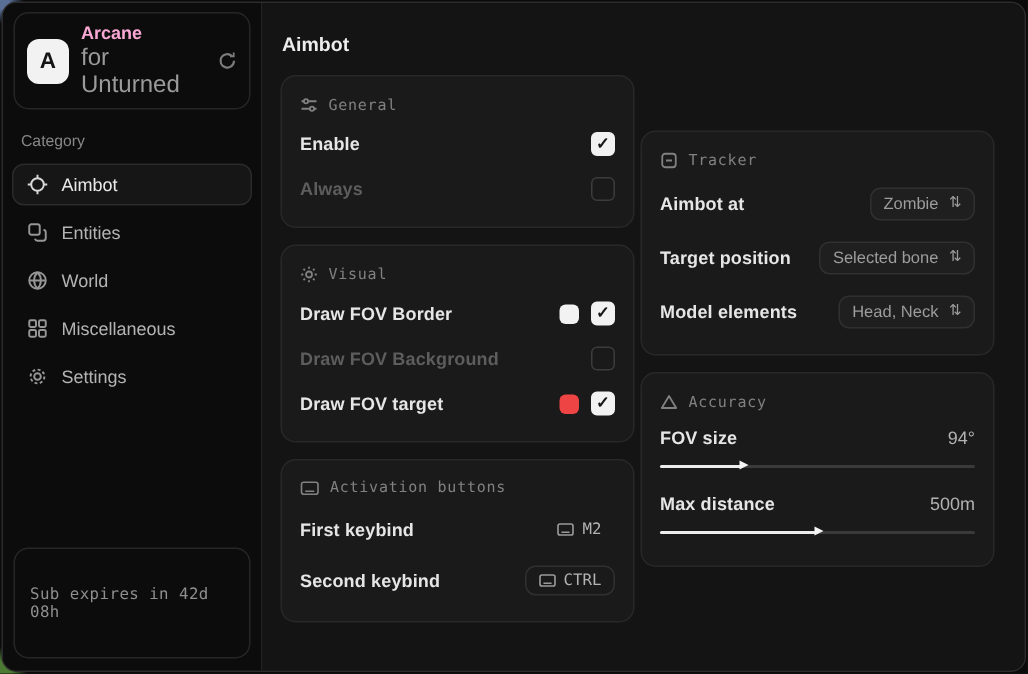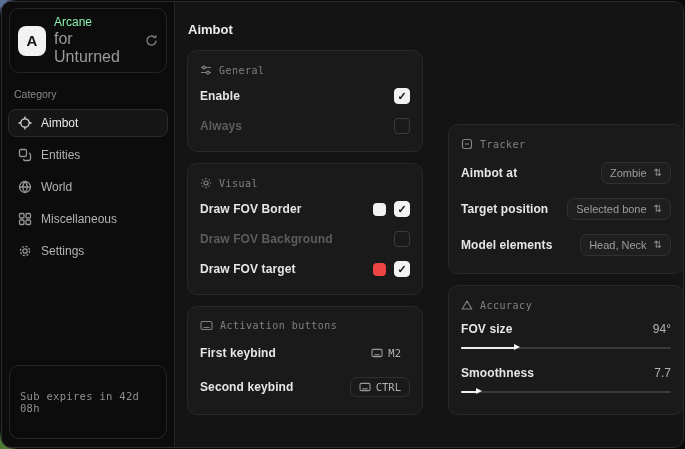--- a/index.html
+++ b/index.html
@@ -16,37 +16,37 @@
     background:#141414;border:1px solid #2c2c2c;display:flex;box-sizing:border-box;
   }
   
   .sidebar{width:173px;min-width:173px;background:#0c0c0c;border-right:1px solid #232323;
     display:flex;flex-direction:column;box-sizing:border-box;}
   .side-header{margin:6px 7px 0 7px;border:1px solid #262626;border-radius:10px;
     padding:6px 8px;display:flex;align-items:center;gap:8px;}
   .logo{width:30px;height:30px;border-radius:8px;background:#f2f2f2;color:#141414;
     display:flex;align-items:center;justify-content:center;font-weight:bold;font-size:15px;}
   .app-names{display:flex;flex-direction:column;gap:1px;}
-  .app-title{color:#86efac;font-size:12px;font-weight:normal;}
+  .app-title{color:#f9a8d4;font-size:12px;font-weight:bold;}
   .app-sub{color:#9a9a9a;font-size:16px;}
   .refresh{margin-left:auto;color:#7c7c7c;display:flex;}
   .category{color:#878787;font-size:10.5px;margin:15px 12px 7px 12px;}
   .nav-item{display:flex;align-items:center;gap:9px;margin:2px 6px;padding:6px 9px;
     border-radius:8px;border:1px solid transparent;color:#b4b4b4;font-size:12px;cursor:pointer;}
   .nav-item .ni{color:#969696;display:flex;}
   .nav-item.active{background:#161616;border-color:#2b2b2b;color:#e9e9e9;}
   .nav-item.active .ni{color:#d8d8d8;}
   .status-card{margin:auto 7px 8px 7px;border:1px solid #262626;border-radius:10px;
     padding:24px 10px;font-family:"DejaVu Sans Mono",monospace;}
   .status-l1{color:#8f8f8f;font-size:10.5px;letter-spacing:.3px;}
   .status-l2{color:#dedede;font-size:10.5px;margin-top:4px;font-weight:bold;letter-spacing:.2px;}
   
   .main{flex:1;padding:12px;box-sizing:border-box;background:#141414;}
   .main-title{color:#ededed;font-size:13px;font-weight:bold;margin:8px 0 13px 1px;}
-  .cols{display:flex;gap:25px;align-items:flex-end;}
+  .cols{display:flex;gap:4px;align-items:center;}
   .col{width:236px;min-width:236px;box-sizing:border-box;}
   .panel{background:#1a1a1a;border:1px solid #282828;border-radius:10px;
     padding:10px 12px;margin-bottom:11px;box-sizing:border-box;}
   .panel-header{display:flex;align-items:center;gap:7px;color:#818181;
     font-family:"DejaVu Sans Mono",monospace;font-size:10px;letter-spacing:.5px;margin:3px 0 5px 0;}
   .panel-header .pi{display:flex;color:#818181;}
   .row{display:flex;align-items:center;justify-content:space-between;padding:7px 0;}
   .row-label{color:#e6e6e6;font-size:12px;font-weight:bold;letter-spacing:.1px;}
   .row-label.dim{color:#5d5d5d;}
   .controls{display:flex;align-items:center;gap:8px;}
@@ -309,30 +309,30 @@
               <span class="row-label">FOV size</span>
               <span class="acc-value">94°</span>
             </div>
             <div class="slider">
               <div class="track"></div>
               <div class="fill" style="width: 26%;"></div>
               <div class="thumb" style="left: 26%;"></div>
             </div>
           </div>
 
+
           <div class="acc-row">
             <div class="acc-top">
-              <span class="row-label">Smoothness</span>
-              <span class="acc-value">7.7</span>
+              <span class="row-label">Max distance</span>
+              <span class="acc-value">500m</span>
             </div>
             <div class="slider">
               <div class="track"></div>
-              <div class="fill" style="width: 8%;"></div>
-              <div class="thumb" style="left: 8%;"></div>
+              <div class="fill" style="width: 50%;"></div>
+              <div class="thumb" style="left: 50%;"></div>
             </div>
           </div>
-
         </div>
 
       </div>
     </div>
   </div>
 </div>
 
 </body></html>

